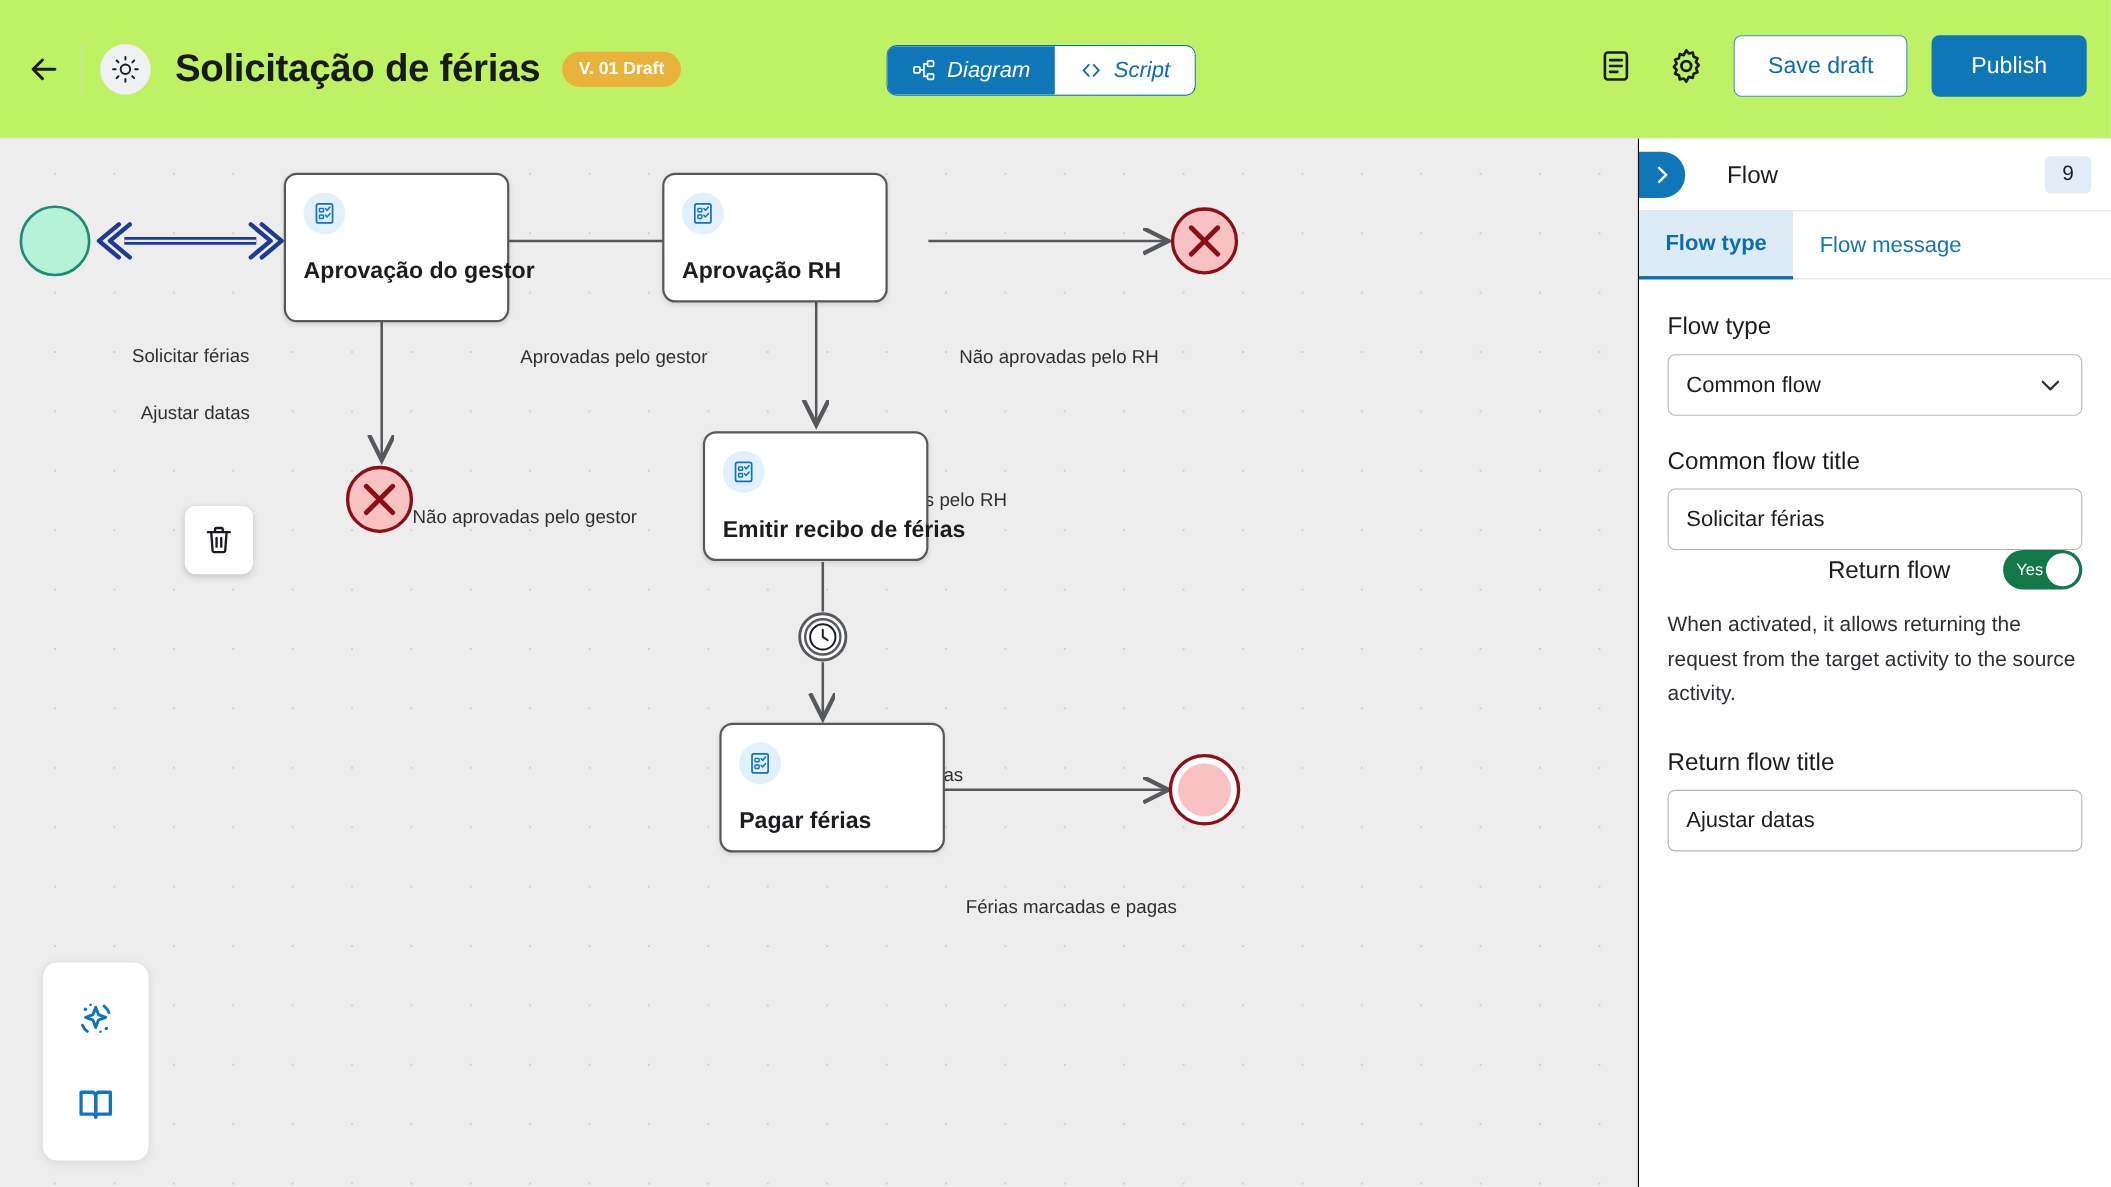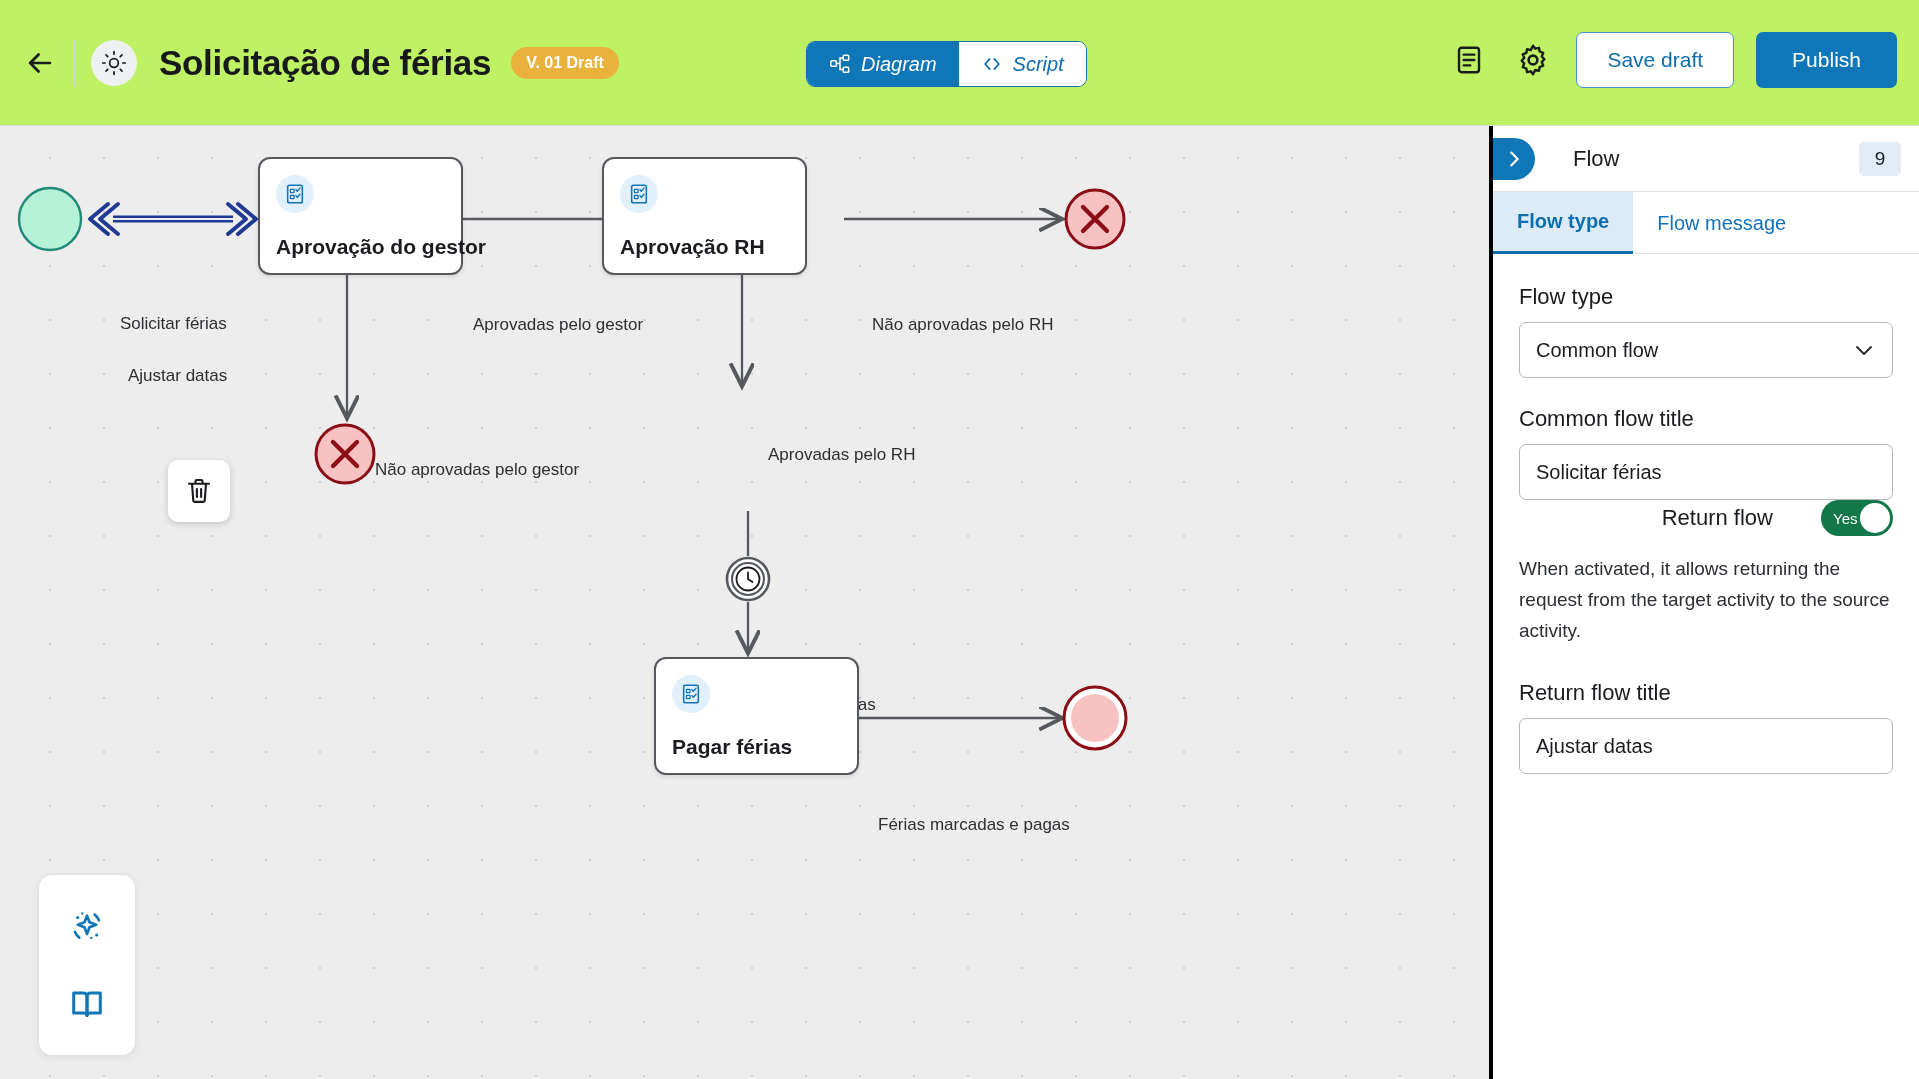--- a/index.html
+++ b/index.html
@@ -131,21 +131,21 @@
     display: flex; flex-direction: column; align-items: center;
     justify-content: space-around; padding: 12px 0;
   }
   .left-tools .tool { cursor: pointer; display:flex; align-items:center; justify-content:center; }
 
   
   .panel {
     position: absolute; top: 126px; left: 1489px;
     width: 430px; height: 953px;
     background: #ffffff;
-    border-left: 4px solid #000000;
+    border-left: 1px solid #000000;
   }
   .panel-head {
     height: 66px; display: flex; align-items: center;
     border-bottom: 1px solid #e3e3e3; position: relative;
   }
   .collapse-tab {
     position: absolute; left: 0; top: 12px;
     width: 42px; height: 42px;
     background: #0f76b8;
     border-radius: 0 21px 21px 0;
@@ -328,21 +328,21 @@
 
     <div class="edge-label" style="left:120px; top:188px;">Solicitar férias</div>
     <div class="edge-label" style="left:128px; top:240px;">Ajustar datas</div>
     <div class="edge-label" style="left:473px; top:189px;">Aprovadas pelo gestor</div>
     <div class="edge-label" style="left:375px; top:334px;">Não aprovadas pelo gestor</div>
     <div class="edge-label" style="left:872px; top:189px;">Não aprovadas pelo RH</div>
     <div class="edge-label" style="left:768px; top:319px;">Aprovadas pelo RH</div>
     <div class="edge-label" style="left:784px; top:569px;">Pagar férias</div>
     <div class="edge-label" style="left:878px; top:689px;">Férias marcadas e pagas</div>
 
-    <div class="node-card" style="left:258px; top:31px; width:205px; height:118px;">
+    <div class="node-card" style="left:258px; top:31px; width:205px; height:136px;">
       <div class="card-icon">
         <svg width="22" height="22" viewBox="0 0 24 24" fill="none">
           <rect x="4" y="2.5" width="16" height="19" rx="2" stroke="#1273bb" stroke-width="1.7"></rect>
           <rect x="7" y="7" width="4" height="3.4" rx="0.6" stroke="#1273bb" stroke-width="1.4"></rect>
           <rect x="7" y="13.6" width="4" height="3.4" rx="0.6" stroke="#1273bb" stroke-width="1.4"></rect>
           <path d="M13 7.2l1.5 1.8 3-3.4M13 13.8l1.5 1.8 3-3.4" stroke="#1273bb" stroke-width="1.5" stroke-linecap="round" stroke-linejoin="round" fill="none"></path>
         </svg>
       </div>
       <div class="card-label">Aprovação do gestor</div>
     </div>
@@ -352,20 +352,31 @@
         <svg width="22" height="22" viewBox="0 0 24 24" fill="none">
           <rect x="4" y="2.5" width="16" height="19" rx="2" stroke="#1273bb" stroke-width="1.7"></rect>
           <rect x="7" y="7" width="4" height="3.4" rx="0.6" stroke="#1273bb" stroke-width="1.4"></rect>
           <rect x="7" y="13.6" width="4" height="3.4" rx="0.6" stroke="#1273bb" stroke-width="1.4"></rect>
           <path d="M13 7.2l1.5 1.8 3-3.4M13 13.8l1.5 1.8 3-3.4" stroke="#1273bb" stroke-width="1.5" stroke-linecap="round" stroke-linejoin="round" fill="none"></path>
         </svg>
       </div>
       <div class="card-label">Aprovação RH</div>
     </div>
 
+    <div class="node-card" style="left:639px; top:266px; width:205px; height:118px;">
+      <div class="card-icon">
+        <svg width="22" height="22" viewBox="0 0 24 24" fill="none">
+          <rect x="4" y="2.5" width="16" height="19" rx="2" stroke="#1273bb" stroke-width="1.7"></rect>
+          <rect x="7" y="7" width="4" height="3.4" rx="0.6" stroke="#1273bb" stroke-width="1.4"></rect>
+          <rect x="7" y="13.6" width="4" height="3.4" rx="0.6" stroke="#1273bb" stroke-width="1.4"></rect>
+          <path d="M13 7.2l1.5 1.8 3-3.4M13 13.8l1.5 1.8 3-3.4" stroke="#1273bb" stroke-width="1.5" stroke-linecap="round" stroke-linejoin="round" fill="none"></path>
+        </svg>
+      </div>
+      <div class="card-label">Emitir recibo de férias</div>
+    </div>
 
     <div class="node-card" style="left:654px; top:531px; width:205px; height:118px;">
       <div class="card-icon">
         <svg width="22" height="22" viewBox="0 0 24 24" fill="none">
           <rect x="4" y="2.5" width="16" height="19" rx="2" stroke="#1273bb" stroke-width="1.7"></rect>
           <rect x="7" y="7" width="4" height="3.4" rx="0.6" stroke="#1273bb" stroke-width="1.4"></rect>
           <rect x="7" y="13.6" width="4" height="3.4" rx="0.6" stroke="#1273bb" stroke-width="1.4"></rect>
           <path d="M13 7.2l1.5 1.8 3-3.4M13 13.8l1.5 1.8 3-3.4" stroke="#1273bb" stroke-width="1.5" stroke-linecap="round" stroke-linejoin="round" fill="none"></path>
         </svg>
       </div>

